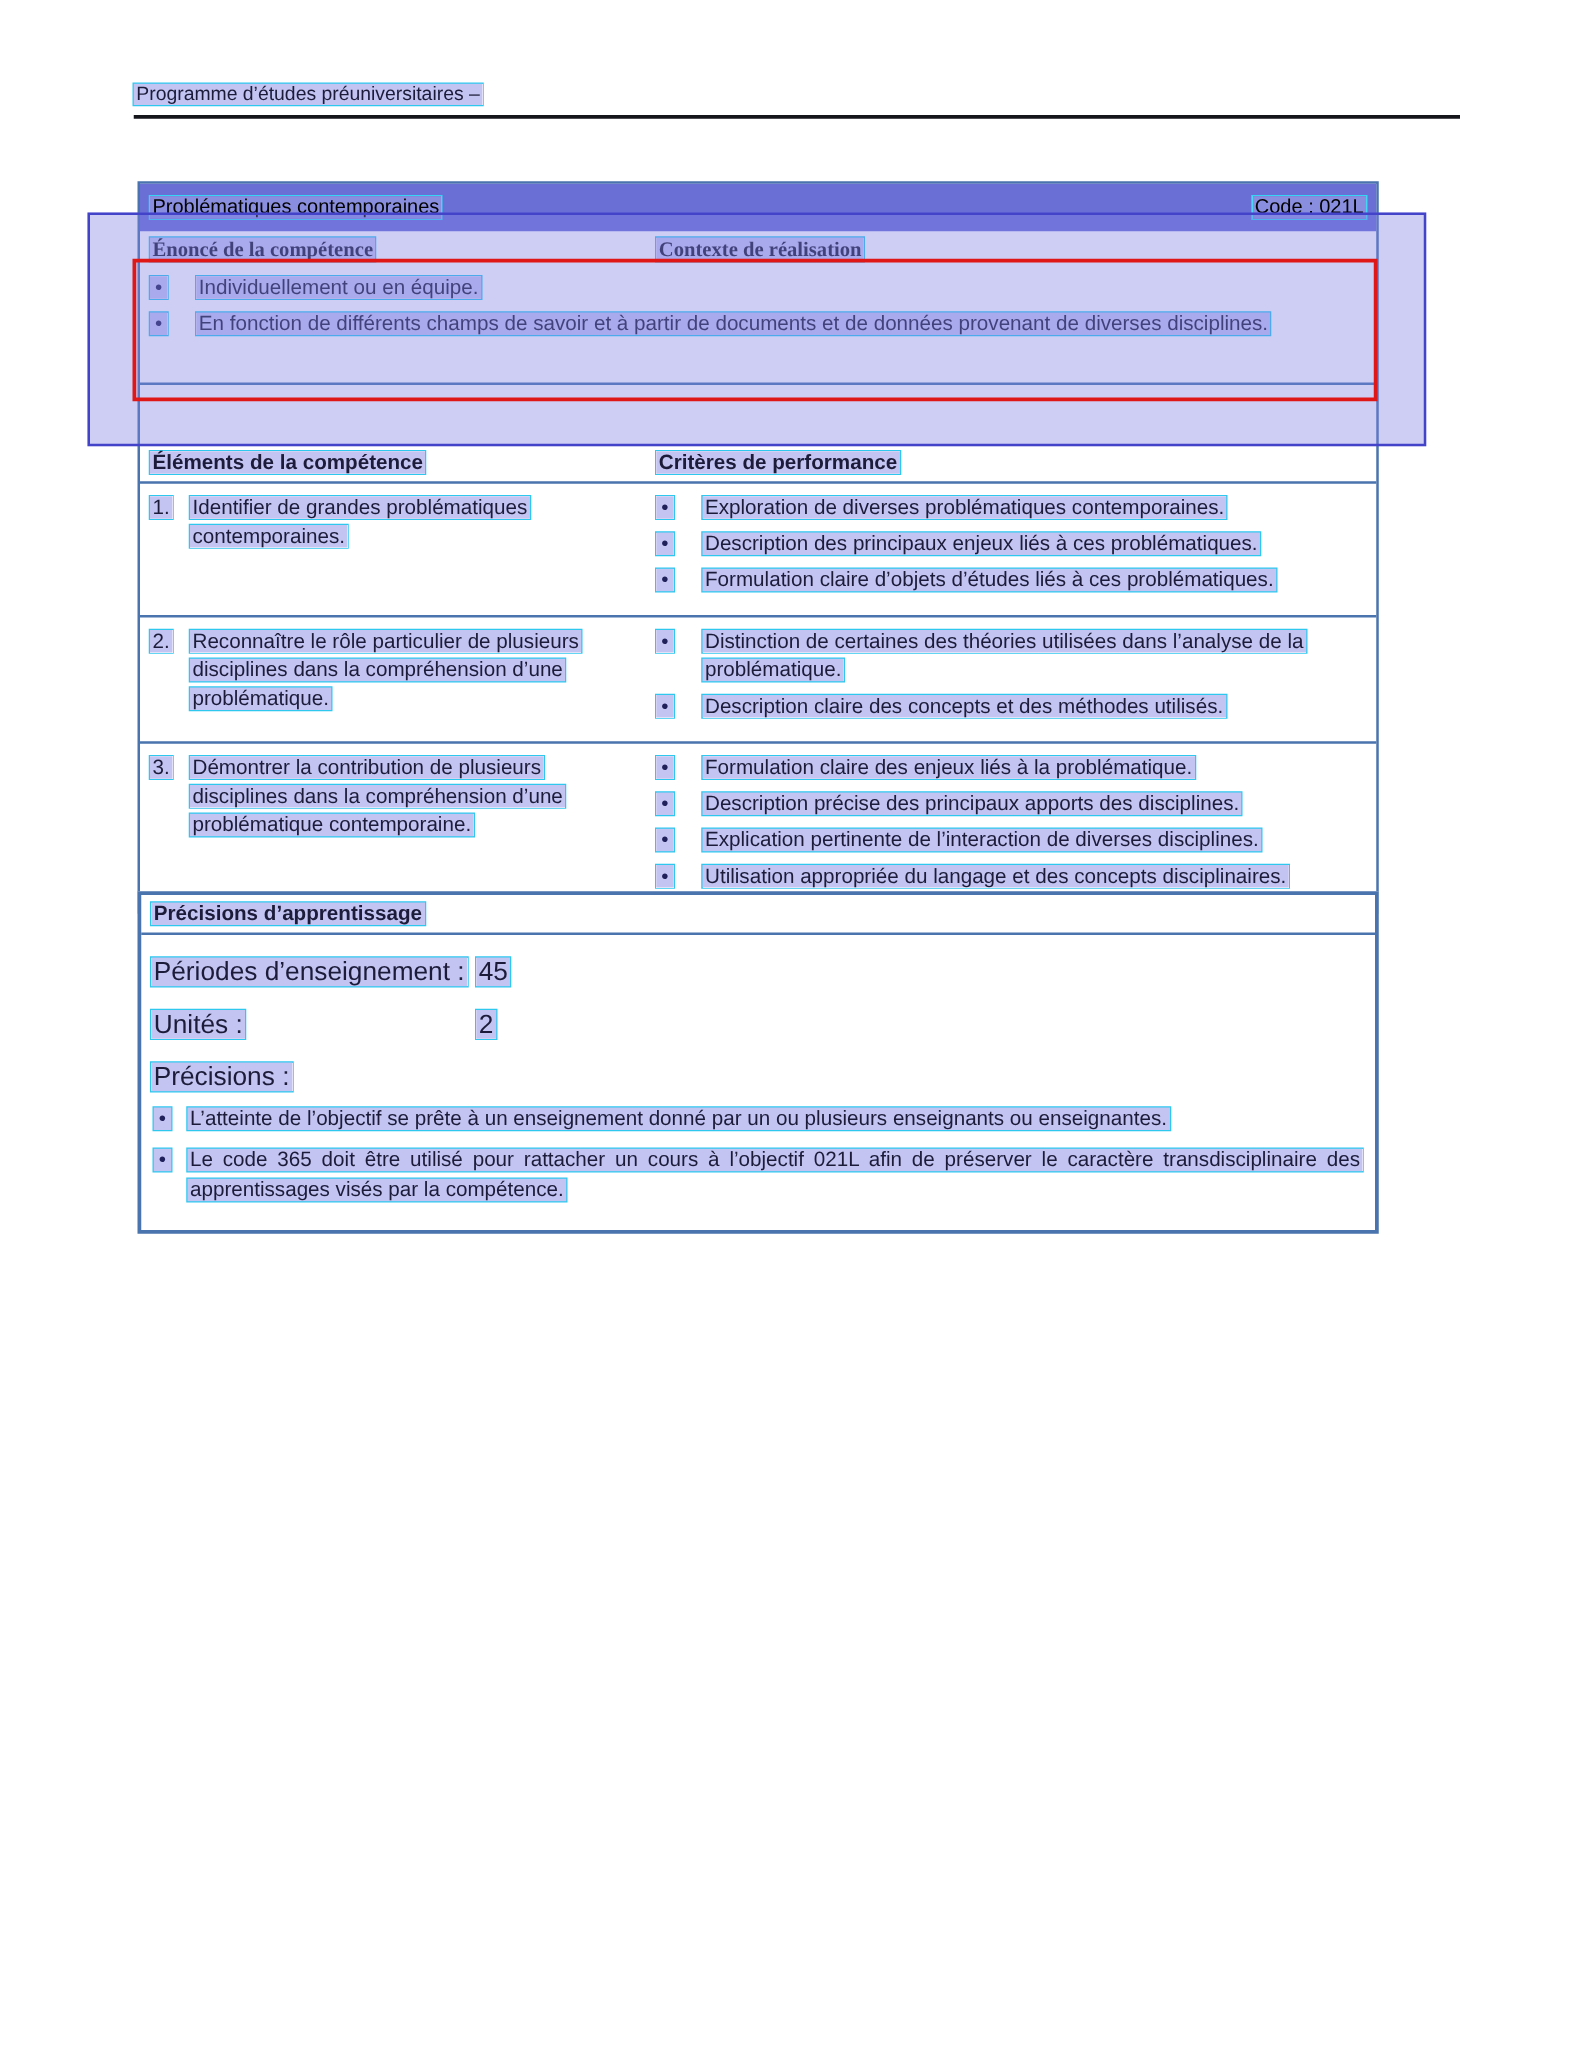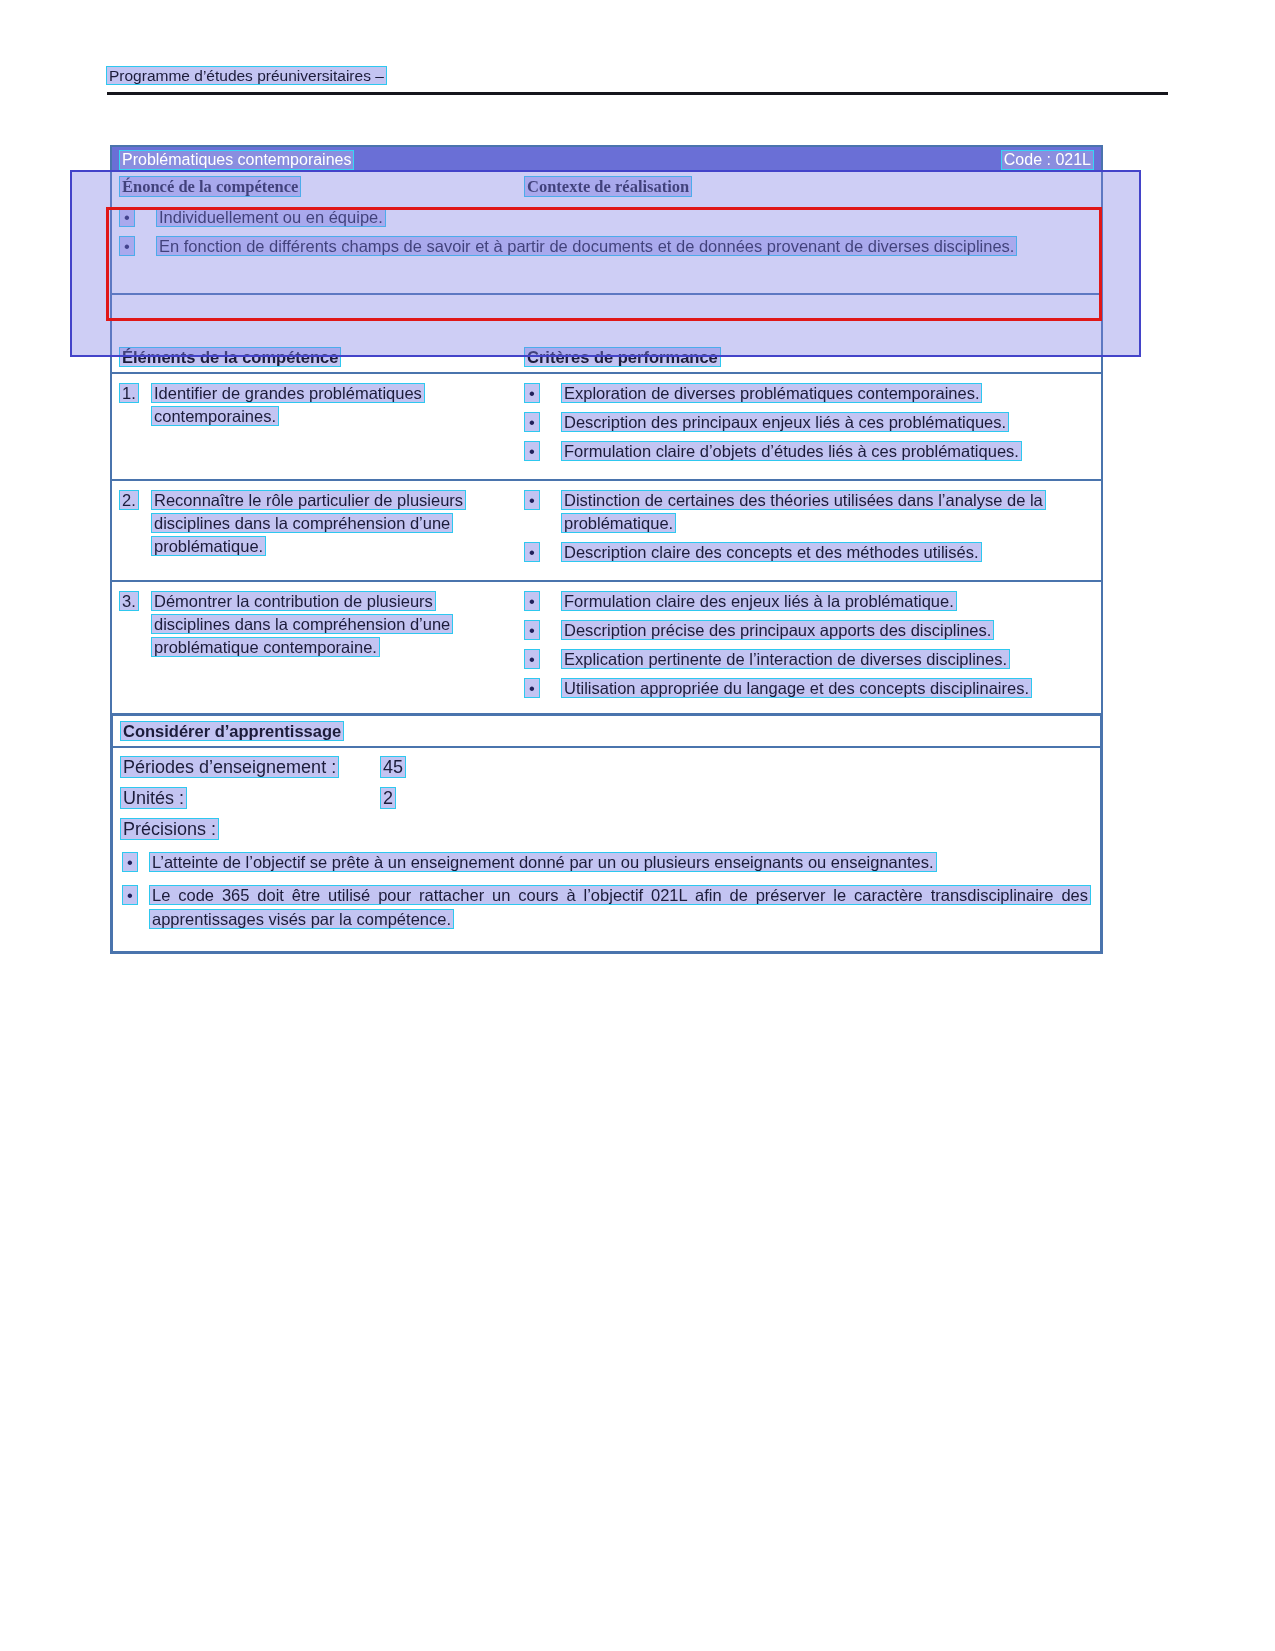--- a/index.html
+++ b/index.html
@@ -27,21 +27,21 @@
     -webkit-box-decoration-break:clone; box-decoration-break:clone;
     padding:0 2px;
   }
   
   .doc-table {
     position:absolute; top:145px; left:110px; width:993px;
     border:2px solid #4a74ad;
     background:#ffffff;
   }
   .title-bar {
-    height:25px; background:#6a6fd6; color:#ffffff;
+    height:38px; background:#6a6fd6; color:#000000;
     display:flex; justify-content:space-between; align-items:center;
     padding:0 8px; font-size:16px;
   }
   .title-bar .hl { background:rgba(255,255,255,0.22); box-shadow:0 0 0 1px #35d6f5; }
   .objectif-row {
     height:38px; display:flex; align-items:center;
     border-bottom:2px solid #4a74ad;
   }
   .objectif-row .cell { font-size:19px; font-weight:bold; font-style:italic; color:#3350c8; }
   .col-left { width:405px; padding-left:8px; }
@@ -77,21 +77,21 @@
   .activities {
     position:absolute; top:713px; left:110px; width:993px;
     border:3px solid #4a74ad; background:#ffffff;
     padding-bottom:14px;
   }
   .activities-title {
     font-weight:bold; font-size:16.5px;
     padding:6px 8px 5px 8px;
     border-bottom:2px solid #4a74ad;
   }
-  .act-line { padding:0 8px; margin-top:7px; font-size:18px; line-height:24px; display:flex; }
+  .act-line { padding:0 8px; margin-top:18px; font-size:21px; line-height:24px; display:flex; }
   .act-label { width:260px; }
   .act-bullets { margin-top:4px; }
   .act-bullets li { display:flex; margin-top:9px; font-size:16.5px; line-height:24px; padding-right:6px; }
   .act-bullets .bullet-dot { width:37px; padding-left:10px; }
   
   .footer {
     position:absolute; top:1499px; left:107px; width:1061px;
     border-top:3px solid #15151c;
     padding-top:5px;
     font-size:15.5px;
@@ -210,21 +210,21 @@
         </ul>
       </div>
     </div>
 
   </div>
 
   <div class="overlay-objectif"></div>
   <div class="overlay-red"></div>
 
   <div class="activities">
-    <div class="activities-title"><span class="hl">Considérer d’apprentissage</span></div>
+    <div class="activities-title"><span class="hl">Précisions d’apprentissage</span></div>
 
     <div class="act-line">
       <span class="act-label"><span class="hl">Périodes d’enseignement :</span></span>
       <span><span class="hl">45</span></span>
     </div>
 
     <div class="act-line">
       <span class="act-label"><span class="hl">Unités :</span></span>
       <span><span class="hl">2</span></span>
     </div>

